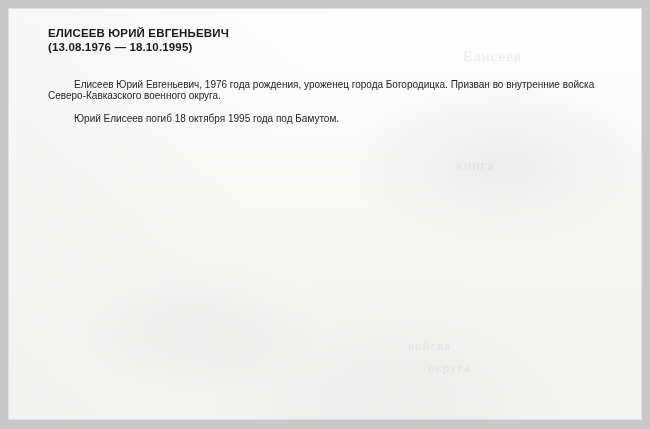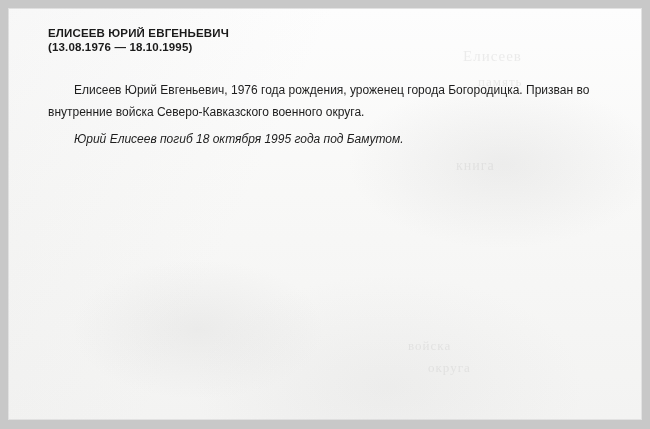--- a/index.html
+++ b/index.html
@@ -81,31 +81,30 @@
     color: #1a1a1a;
     letter-spacing: 0.15px;
   }
   .heading .line2 {
     display: block;
   }
 
   .body-text {
     margin-top: 25px;
     font-family: "Liberation Sans", sans-serif;
-    font-size: 12px;
-    line-height: 22px;
+    font-size: 10px;
+    line-height: 11px;
     color: #1d1d1d;
   }
   .para {
     margin: 0;
     text-indent: 26px;
   }
   .para + .para {
-    margin-top: 5px;
-    font-style: italic;
+    margin-top: 12px;
   }
 </style>
 </head>
 <body>
 
 <div class="page-frame">
 
   <div class="sheet">
 
     <span class="ghost ghost-1">Елисеев</span>

